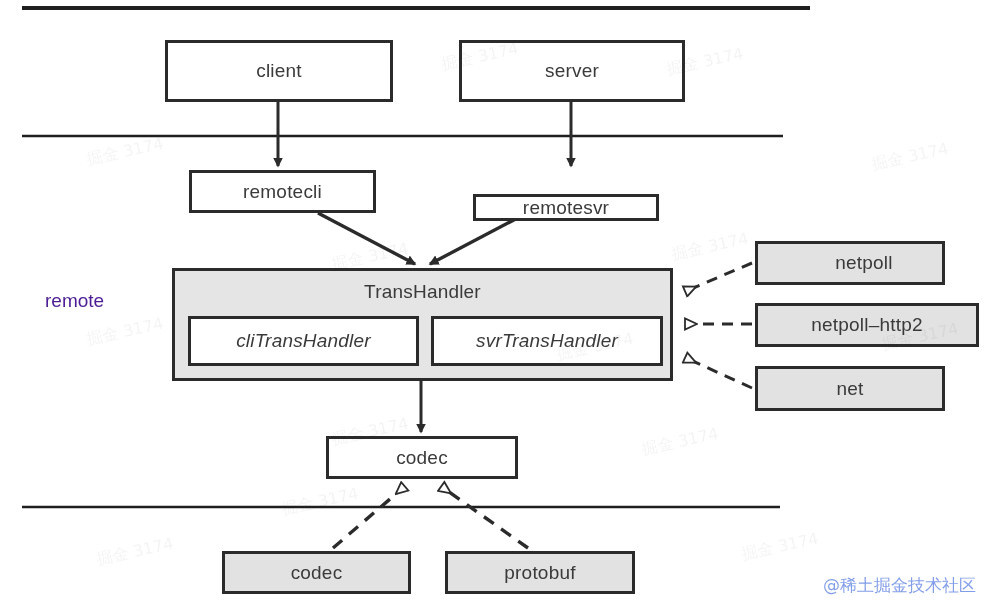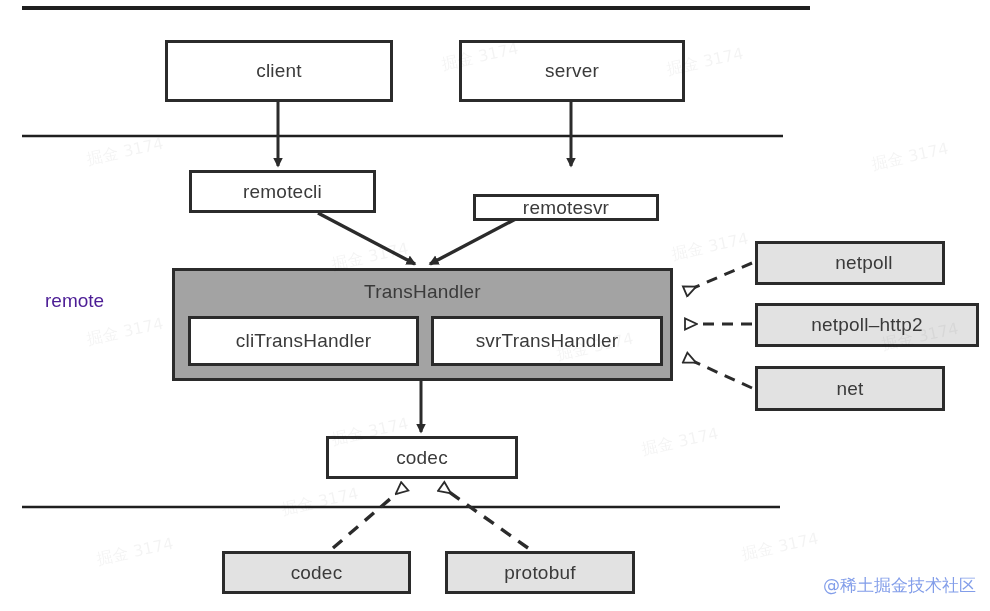--- a/index.html
+++ b/index.html
@@ -39,21 +39,21 @@
     font-size: 19px;
     letter-spacing: 0.2px;
     z-index: 3;
     white-space: nowrap;
   }
   .node.gray {
     background: #e2e2e2;
   }
   .node.group {
     display: block;
-    background: #a3a3a3;
+    background: #e5e5e5;
   }
   .group-title {
     position: absolute;
     left: 0;
     right: 0;
     top: 10px;
     text-align: center;
     font-size: 19px;
     color: #3a3a3a;
   }
@@ -61,20 +61,21 @@
     position: absolute;
     box-sizing: border-box;
     display: flex;
     align-items: center;
     justify-content: center;
     border: 3px solid #2b2b2b;
     background: #ffffff;
     color: #3a3a3a;
     font-size: 19px;
     white-space: nowrap;
+    font-style: italic;
   }
   .layer-label {
     position: absolute;
     color: #4c1d95;
     font-size: 19px;
     z-index: 3;
     white-space: nowrap;
   }
   .watermark {
     position: absolute;

